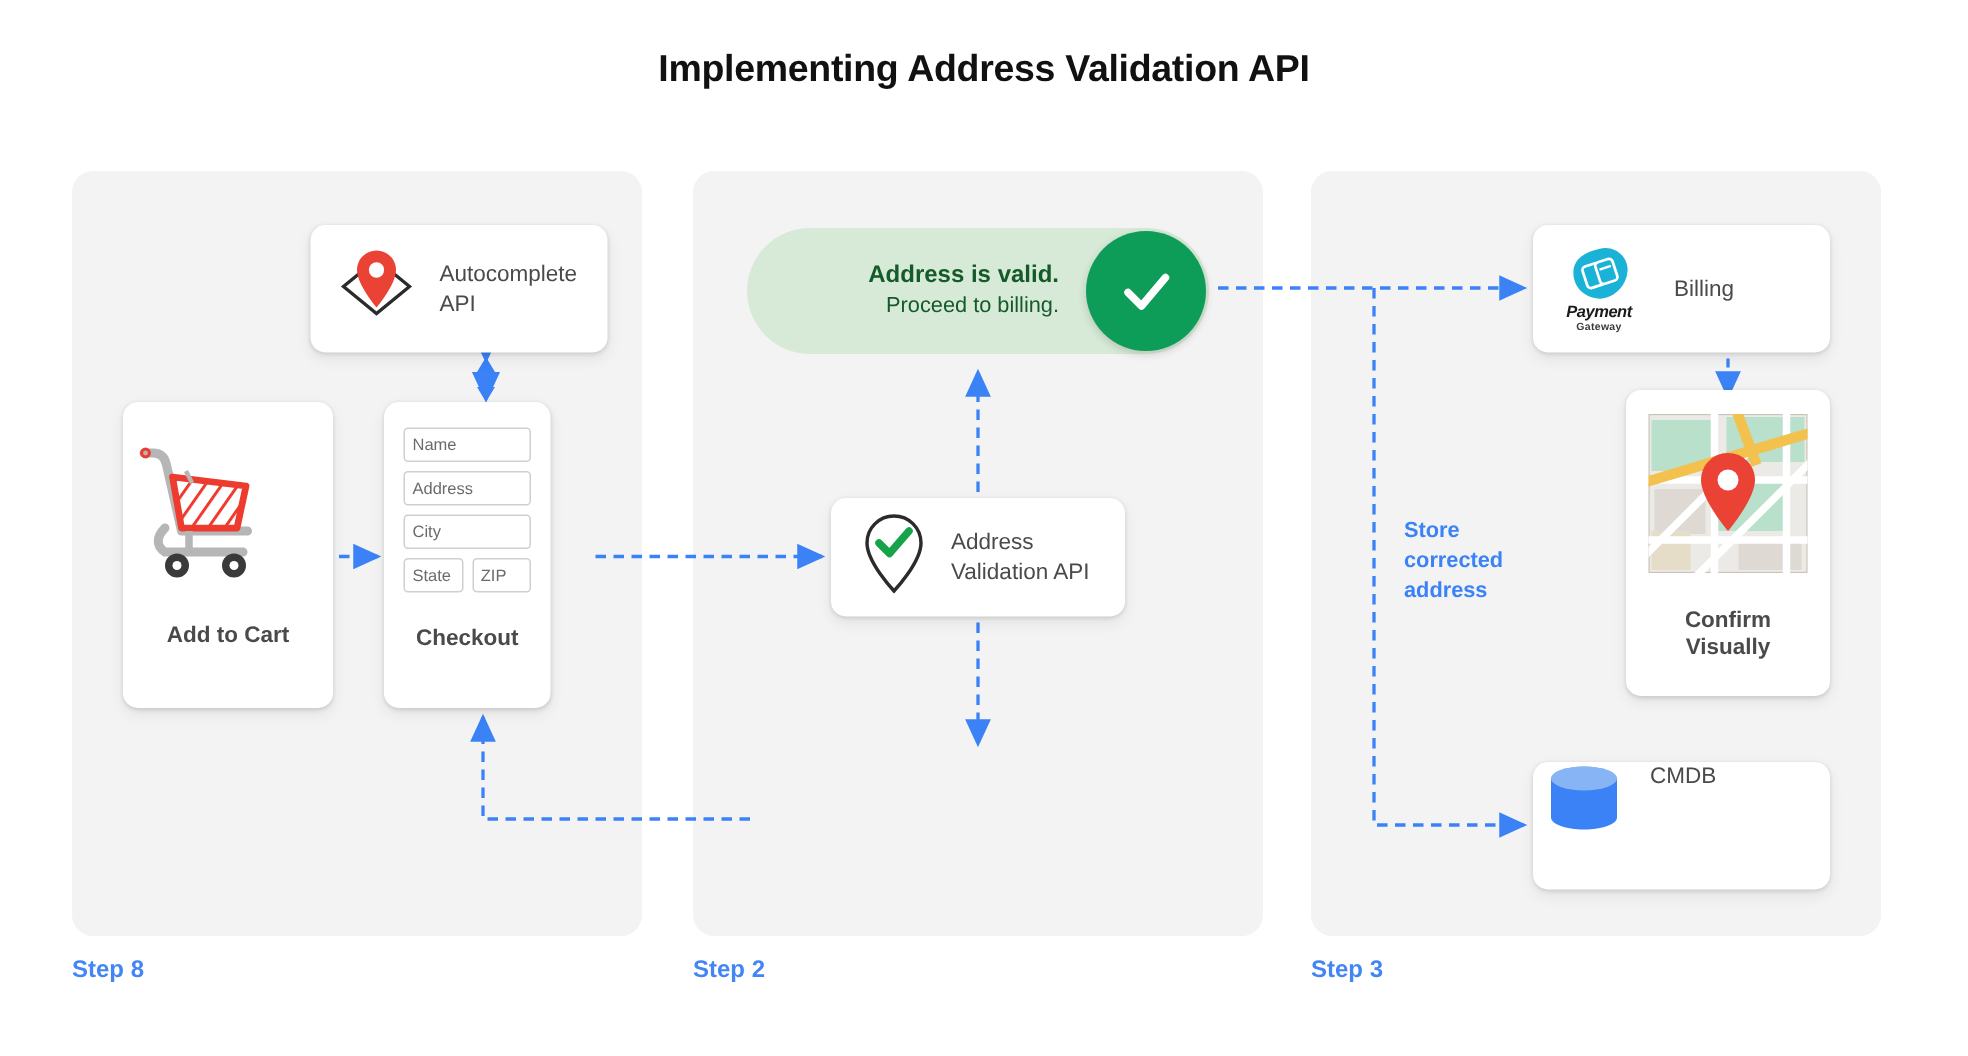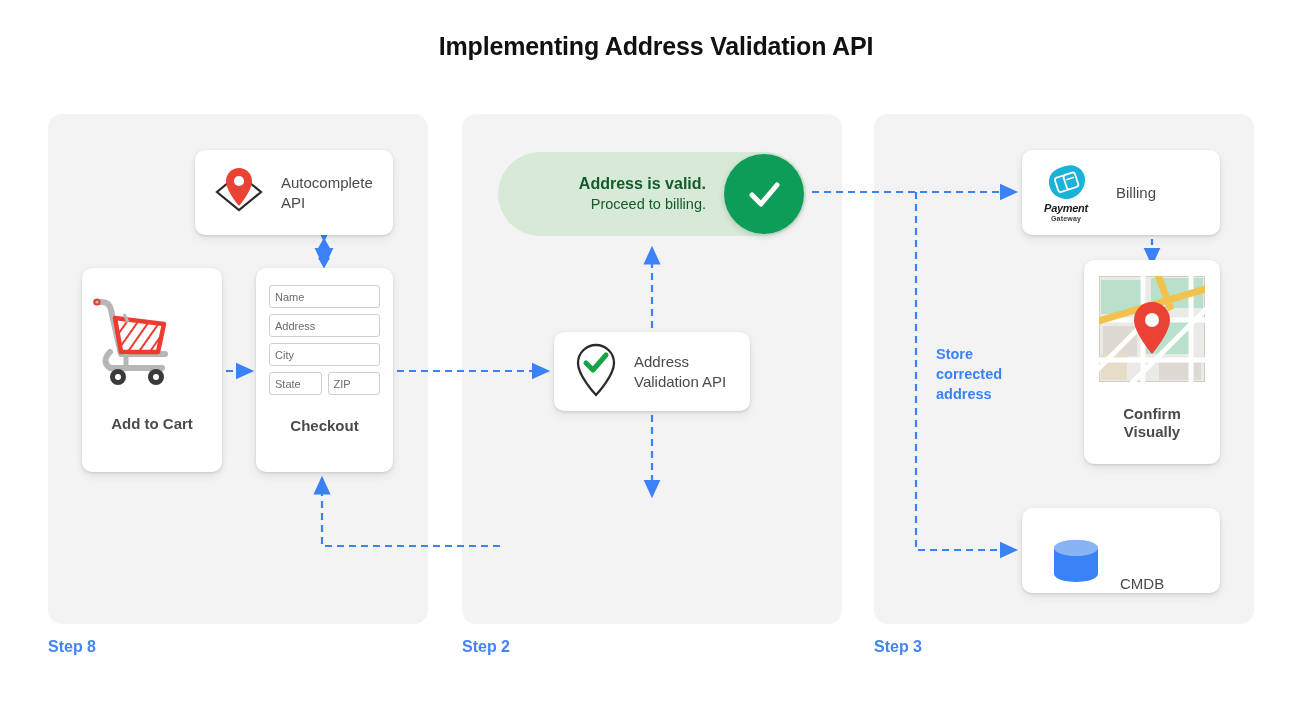--- a/index.html
+++ b/index.html
@@ -42,39 +42,39 @@
     background: #ffffff;
     border-radius: 10px;
     box-shadow: 0 1px 3px rgba(0,0,0,0.13), 0 4px 10px rgba(0,0,0,0.07);
   }
   .card-label {
     font-size: 15px; color: #4a4a4a; line-height: 1.28;
   }
 
   
   #card-autocomplete {
-    left: 195px; top: 150px; width: 198px; height: 85px;
+    left: 207px; top: 150px; width: 198px; height: 85px;
     display: flex; align-items: center; padding-left: 14px;
   }
   #card-autocomplete .card-label { margin-left: 12px; }
 
   
   #card-cart {
     left: 82px; top: 268px; width: 140px; height: 204px;
     display: flex; flex-direction: column; align-items: flex-start;
     justify-content: flex-start; padding-top: 22px;
   }
   #card-cart .card-title {
     position: absolute; bottom: 40px; left: 0; width: 100%;
     text-align: center; font-size: 15px; font-weight: bold; color: #4a4a4a;
   }
 
   
   #card-checkout {
-    left: 256px; top: 268px; width: 137px; height: 204px;
+    left: 256px; top: 268px; width: 111px; height: 204px;
     padding: 17px 13px 0 13px;
   }
   .form-field {
     height: 23px; border: 1px solid #cfcfcf; border-radius: 3px;
     background: #fff; font-size: 11px; color: #6b6b6b;
     display: flex; align-items: center; padding-left: 5px;
     margin-bottom: 6px; width: 100%;
   }
   .field-row { display: flex; gap: 6px; }
   .field-row .form-field { width: 50%; }
@@ -133,21 +133,21 @@
     padding-top: 16px;
   }
   #card-confirm .card-title {
     position: absolute; bottom: 22px; left: 0; width: 100%;
     text-align: center; font-size: 15px; font-weight: bold;
     color: #4a4a4a; line-height: 1.25;
   }
 
   #card-cmdb {
     left: 1022px; top: 508px; width: 198px; height: 85px;
-    display: flex; align-items: flex-end; padding-left: 28px;
+    display: flex; align-items: flex-start; padding-left: 8px;
   }
   #card-cmdb .card-label { margin-left: 18px; }
 
   .annotation {
     position: absolute; left: 936px; top: 344px;
     font-size: 14.5px; font-weight: bold; color: #3b82f6;
     line-height: 1.38; width: 110px;
   }
 
   

